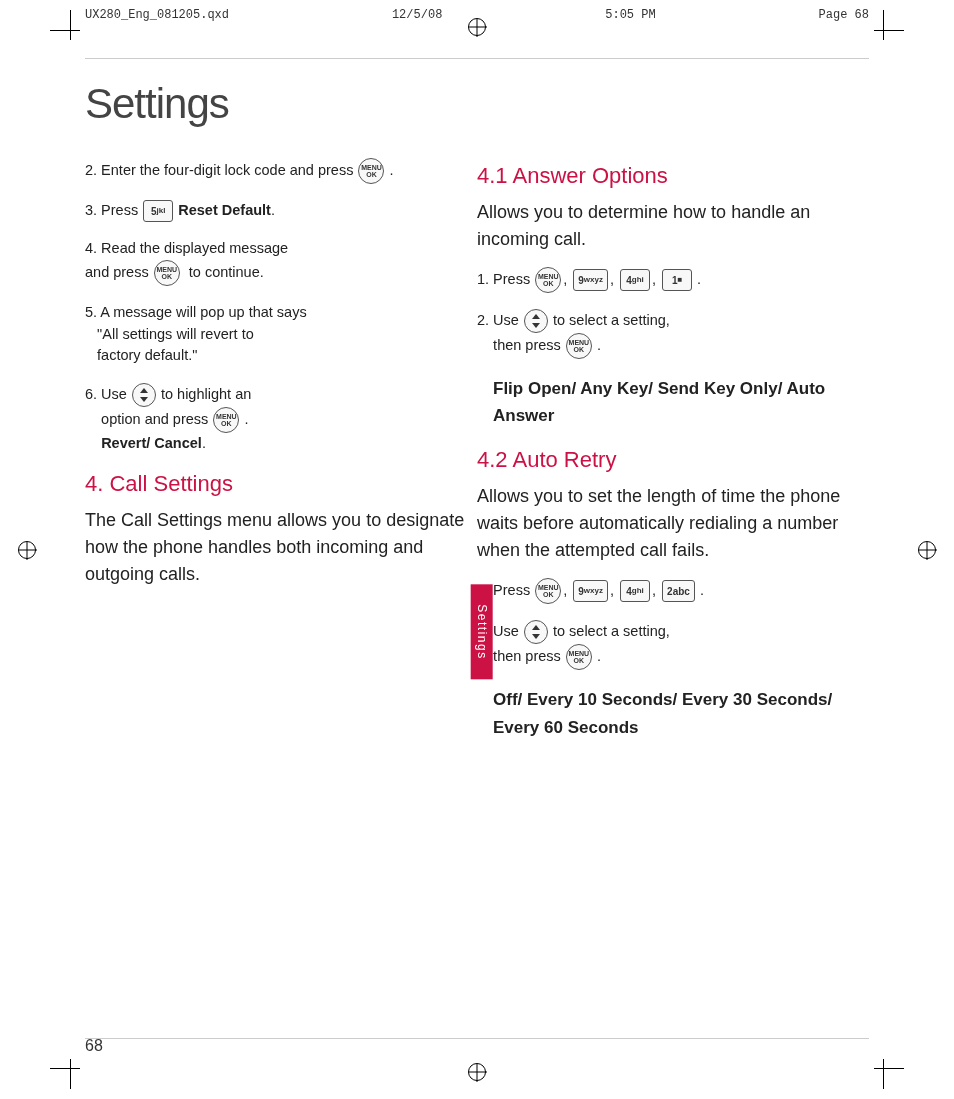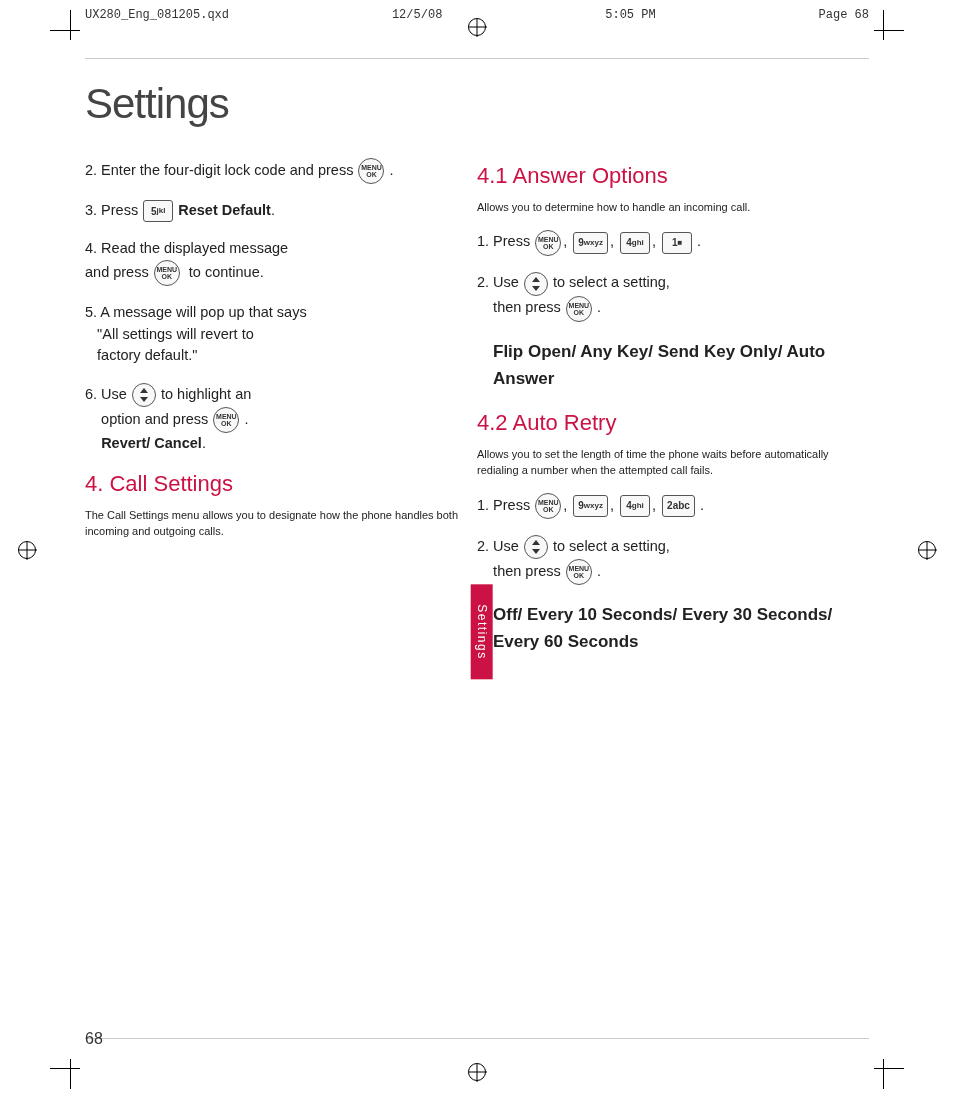--- a/index.html
+++ b/index.html
@@ -111,21 +111,21 @@
 
     .sub-heading {
       font-size: 22px;
       color: #cc1144;
       font-weight: 400;
       margin-bottom: 10px;
       margin-top: 18px;
     }
 
     .section-desc {
-      font-size: 11px;
+      font-size: 18px;
       line-height: 1.5;
       margin-bottom: 14px;
     }
 
     .btn-icon-rect {
       display: inline-flex;
       align-items: center;
       justify-content: center;
       min-width: 30px;
       height: 22px;
@@ -148,21 +148,21 @@
       font-weight: bold;
       font-size: 17px;
       margin-top: 4px;
       margin-left: 16px;
       line-height: 1.6;
     }
 
     
     .page-number {
       position: absolute;
-      bottom: 51px;
+      bottom: 44px;
       left: 85px;
       font-size: 16px;
       color: #333;
     }
 
     
     .hr-top {
       position: absolute;
       top: 58px;
       left: 85px;

